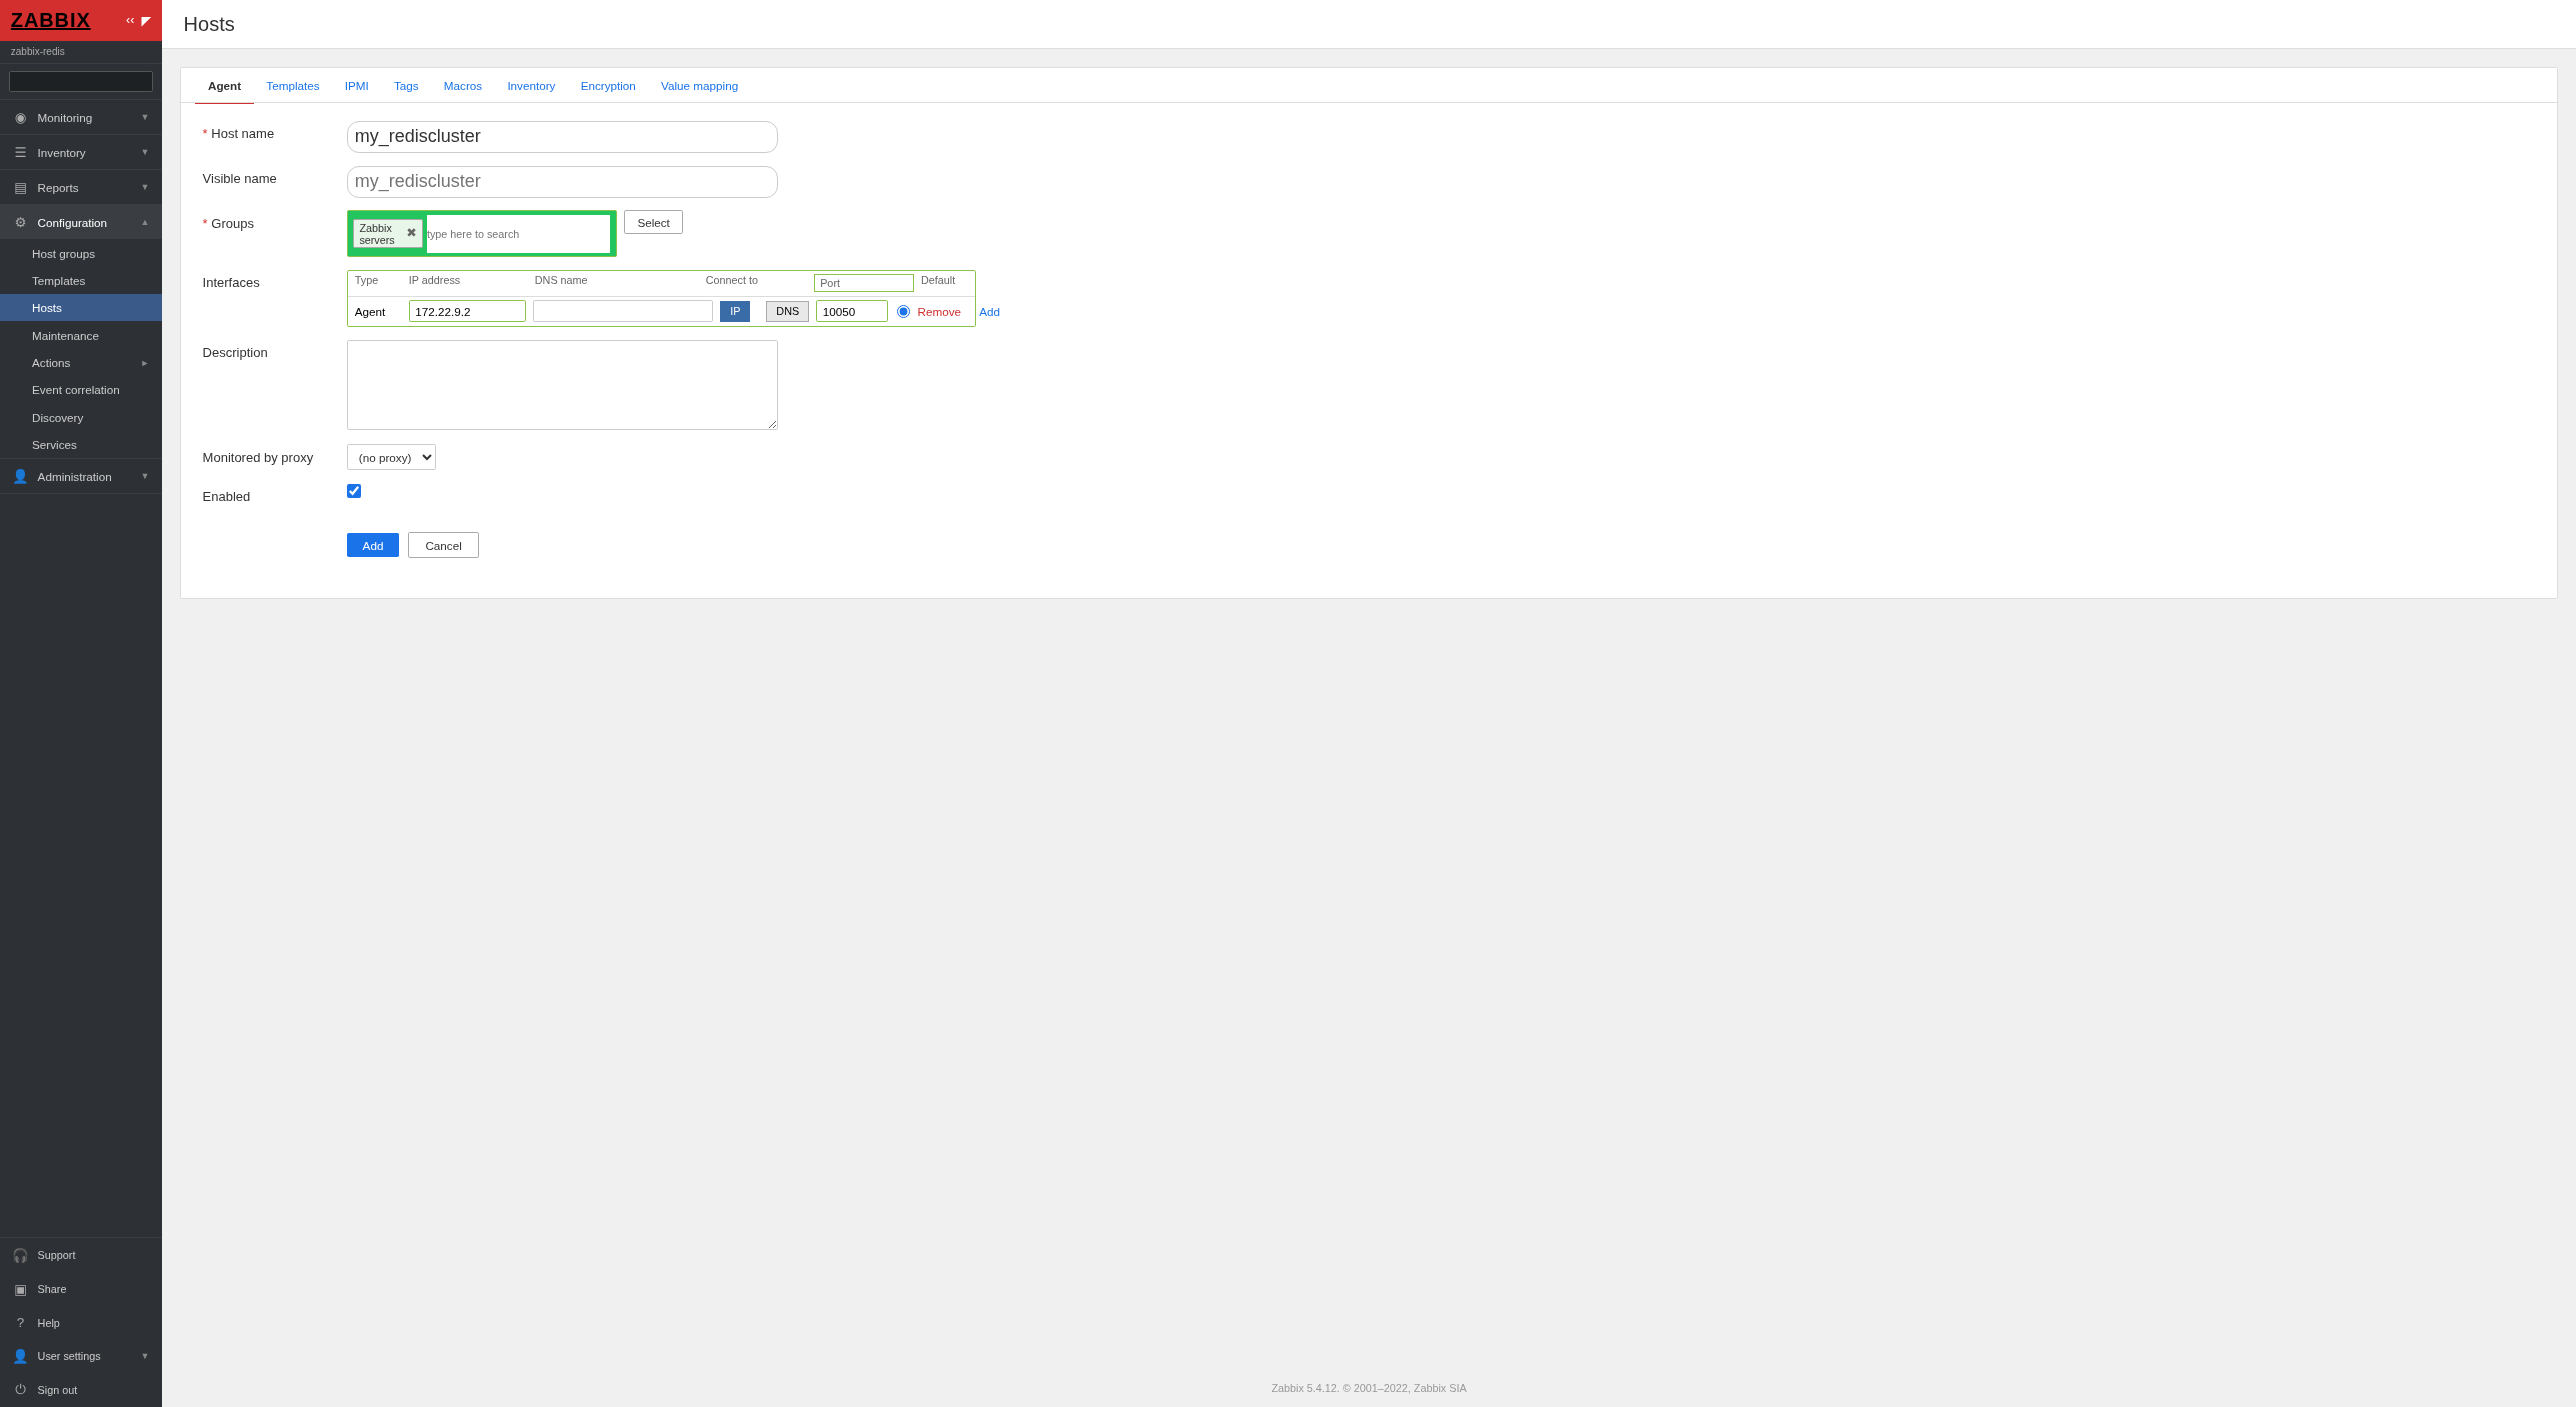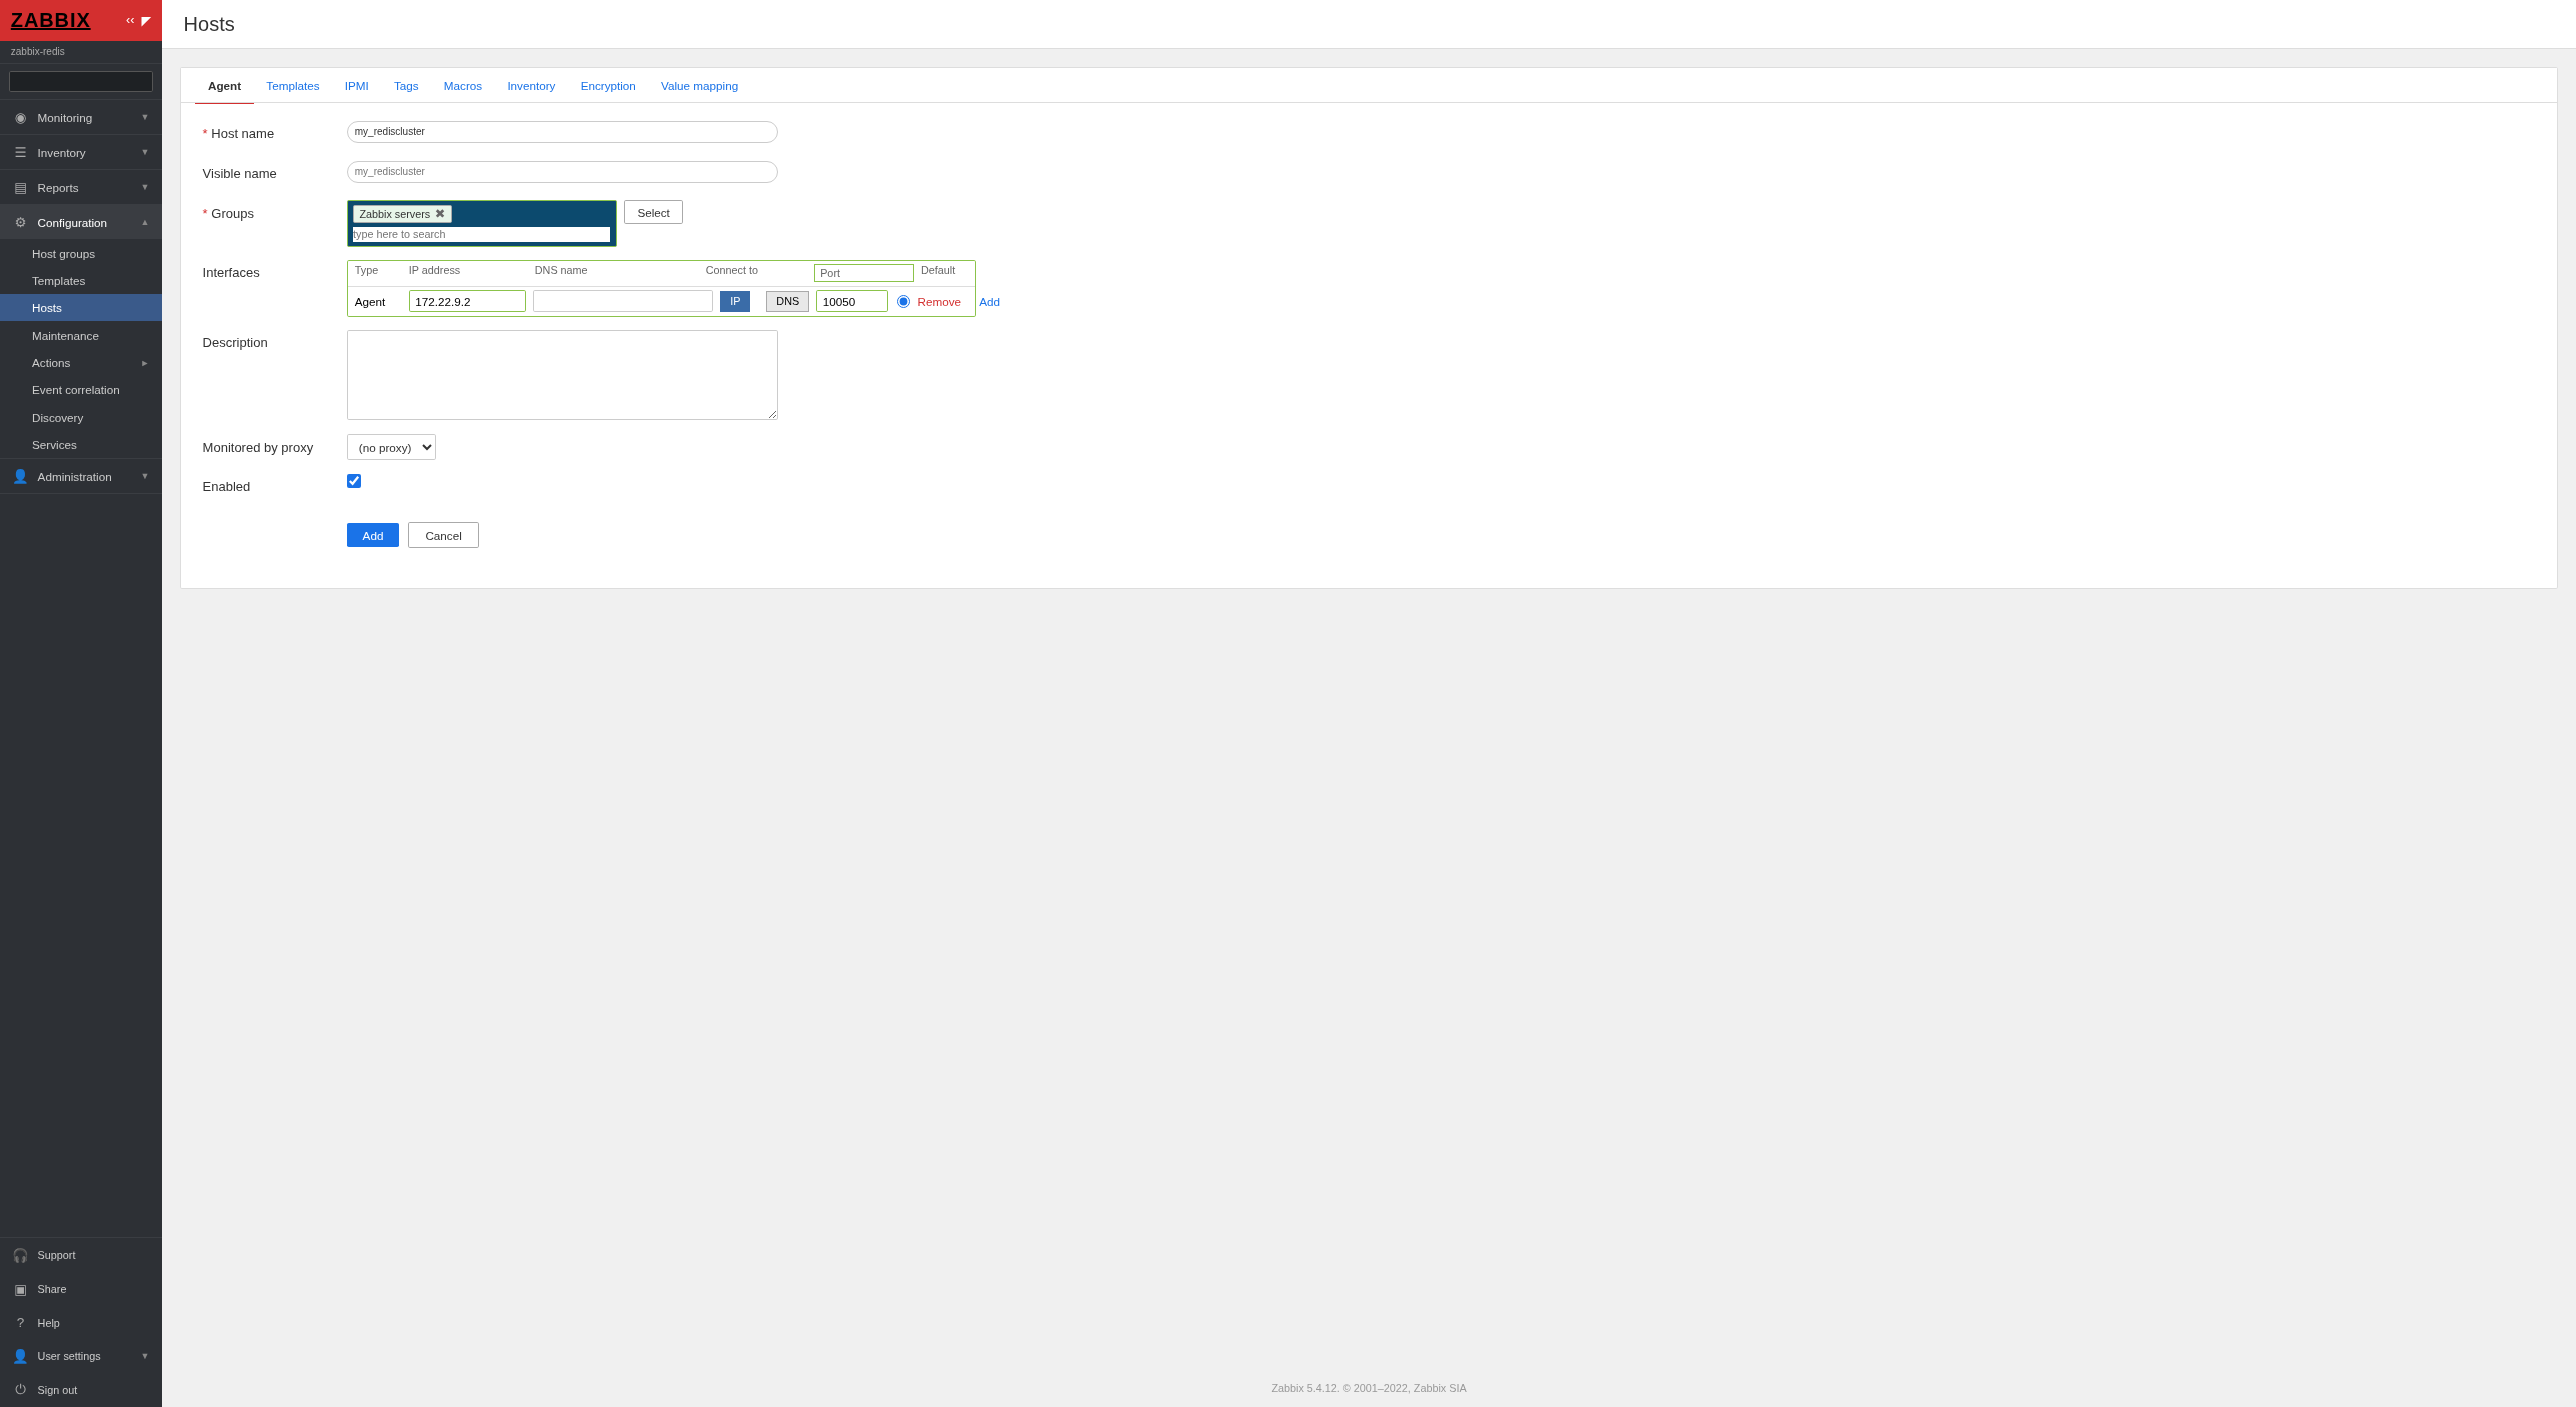--- a/index.html
+++ b/index.html
@@ -156,43 +156,43 @@
       content: '* ';
       color: #d32f2f;
     }
     .form-field { flex: 1; }
     .form-input {
       width: 100%;
       max-width: 431px;
       padding: 4.5px 7.2px;
       border: 0.9px solid #ccc;
       border-radius: 12px;
-      font-size: 10px;
+      font-size: 18px;
       color: #333;
       background: #fff;
       outline: none;
     }
 
     
     .groups-wrapper {
       display: flex;
       align-items: flex-start;
       gap: 7.2px;
     }
     .groups-input-box {
       border: 1.8px solid #8bc34a;
       border-radius: 1.8px;
       padding: 3.6px 5.4px;
       min-width: 270px;
       max-width: 431px;
       min-height: 47px;
       display: flex;
-      flex-direction: column;
+      flex-direction: row;
       gap: 3.6px;
-      background: #0c4a6e;
+      background: #22c55e;
     }
     .group-tag {
       display: inline-flex;
       align-items: center;
       background: #e8f5e9;
       border: 0.9px solid #aaa;
       border-radius: 1.8px;
       padding: 1.8px 5.4px;
       font-size: 10.8px;
       color: #333;

